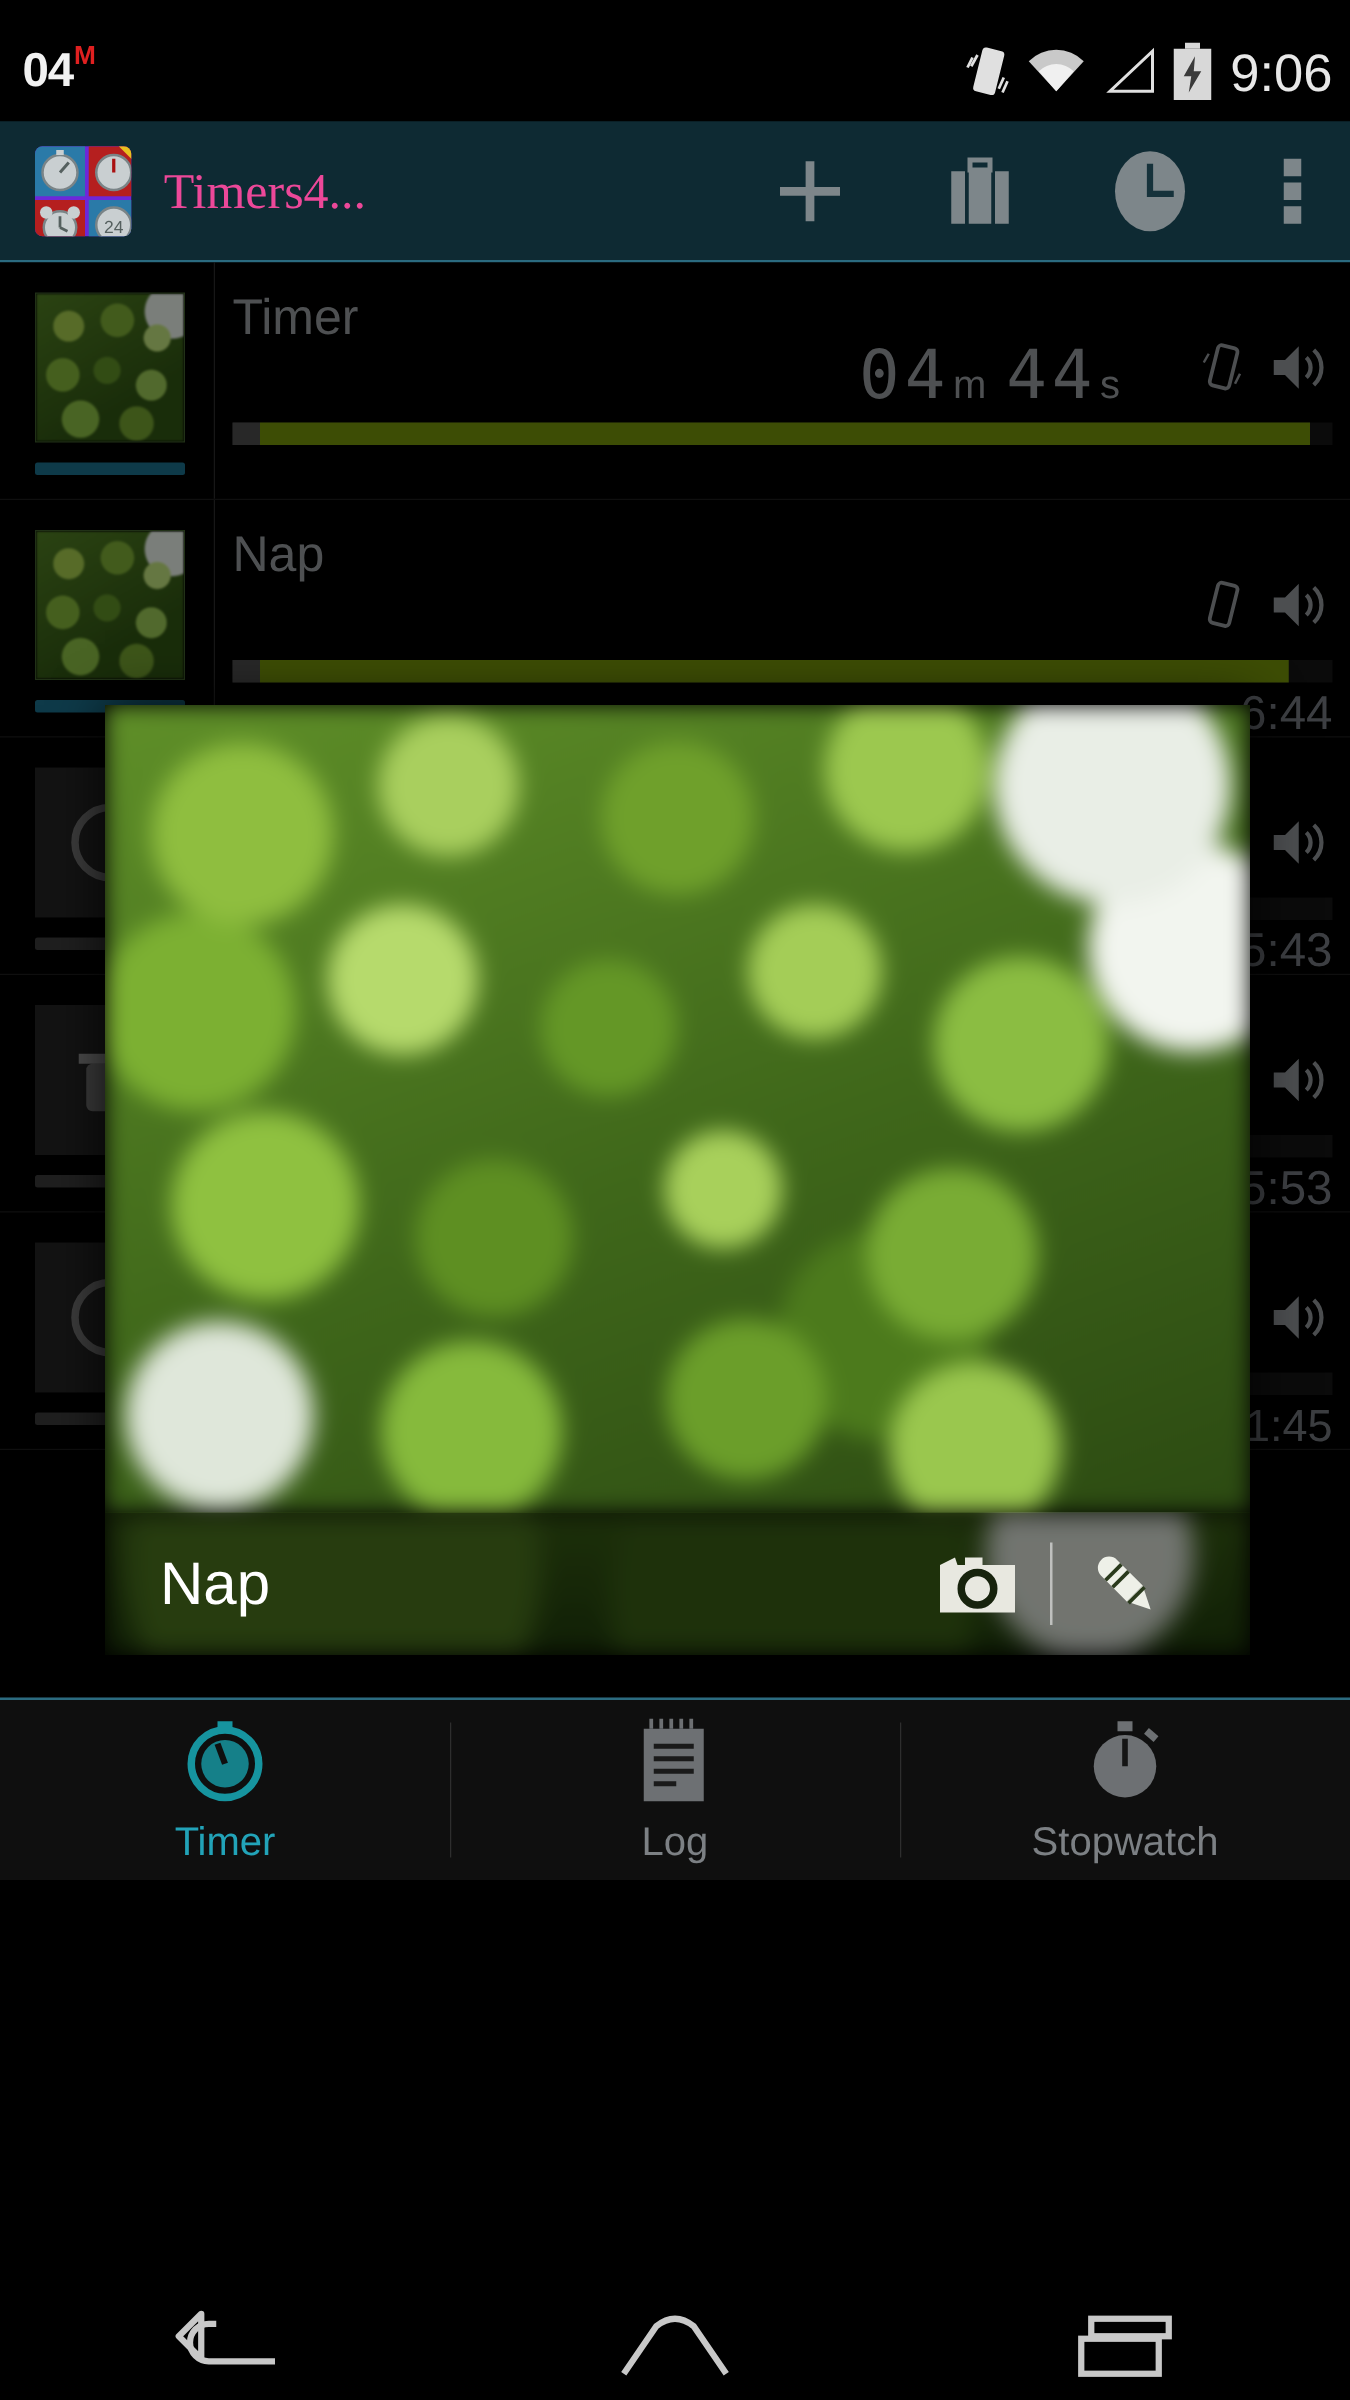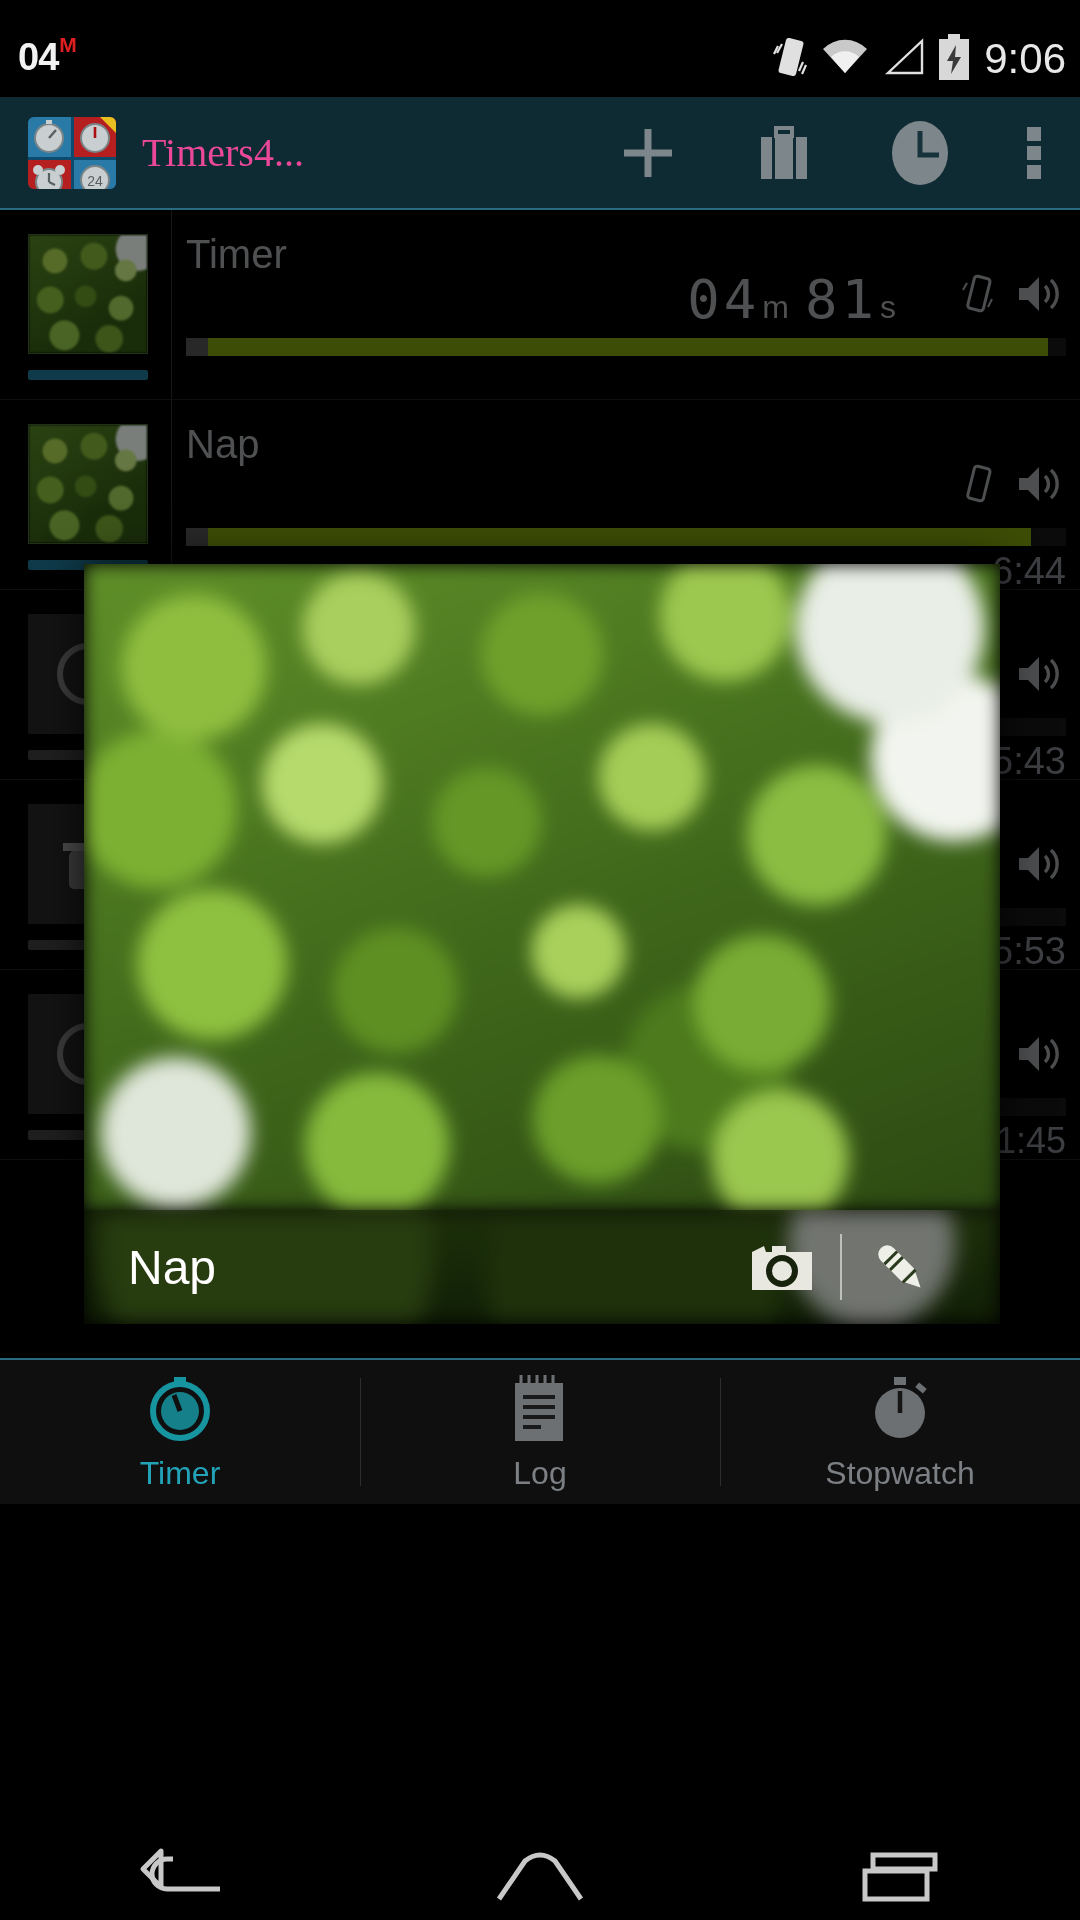--- a/index.html
+++ b/index.html
@@ -13,22 +13,22 @@
   .sb-left { position:absolute; left:18px; top:8px; display:flex; align-items:flex-start; }
   .sb-num { font-size:38px; font-weight:bold; color:#f2f2f2; line-height:40px; letter-spacing:-1px; }
   .sb-m { font-size:21px; font-weight:bold; color:#e02020; line-height:20px; margin-left:1px; margin-top:-2px; }
   .sb-right { position:absolute; right:14px; top:0; height:60px; display:flex; align-items:center; gap:13px; }
   .sb-clock { font-size:42px; color:#e8e8e8; letter-spacing:0px; font-weight:400; line-height:42px; }
   .ic { display:block; }
 
   
   .actionbar { position:absolute; top:68px; left:0; width:1080px; height:113px; background:#0e2a33; border-bottom:2px solid #2b6b80; }
   .ab-inner { display:flex; align-items:center; height:111px; }
-  .appicon { width:88px; height:72px; margin-left:28px; border-radius:6px; overflow:hidden;
-             display:grid; grid-template-columns:1fr 1fr; grid-template-rows:1fr 1fr; gap:3px; background:#0c4a6e; flex:none;}
+  .appicon { width:77px; height:72px; margin-left:28px; border-radius:6px; overflow:hidden;
+             display:grid; grid-template-columns:1fr 1fr; grid-template-rows:1fr 1fr; gap:3px; background:#6d28d9; flex:none;}
   .q { position:relative; display:flex; align-items:center; justify-content:center; }
   .q1 { background:#2a7aa8; } .q2 { background:#b51f1f; }
   .q3 { background:#b51f1f; } .q4 { background:#2a7aa8; }
   .pro-corner { position:absolute; top:0; right:0; width:0; height:0;
                 border-top:16px solid #e8c01f; border-left:16px solid transparent; }
   .ab-title { font-size:40px; color:#ec4899; margin-left:26px; white-space:nowrap; font-weight:400;font-family:Liberation Serif, serif; }
   .ab-actions { margin-left:auto; display:flex; align-items:center; height:111px; }
   .ab-btn { width:136px; height:111px; display:flex; align-items:center; justify-content:center; }
   .ab-btn.narrow { width:92px; }
 
@@ -253,21 +253,21 @@
         <div class="thumb">
             <div class="grapes"></div>
           </div>
         <div class="thumb-underline"></div>
       </div>
       <div class="body">
         <div class="rtitle">Timer</div>
         <div class="bigtime">
           <span class="seg">04</span>
           <span class="segu">m</span>
-          <span class="seg">81</span>
+          <span class="seg">44</span>
           <span class="segu">s</span>
         </div>
         <div class="rowicons">
           <span>
             <svg width="34" height="44" viewBox="0 0 34 44">
                 <rect x="9" y="5" width="16" height="33" rx="3" transform="rotate(14 17 21)" fill="none" stroke="#8a8e92" stroke-width="3"></rect>
                 <g stroke="#8a8e92" stroke-width="2">
                   <path d="M5 11 L1 18"></path>
                   <path d="M30 27 L26 35"></path>
                 </g>

